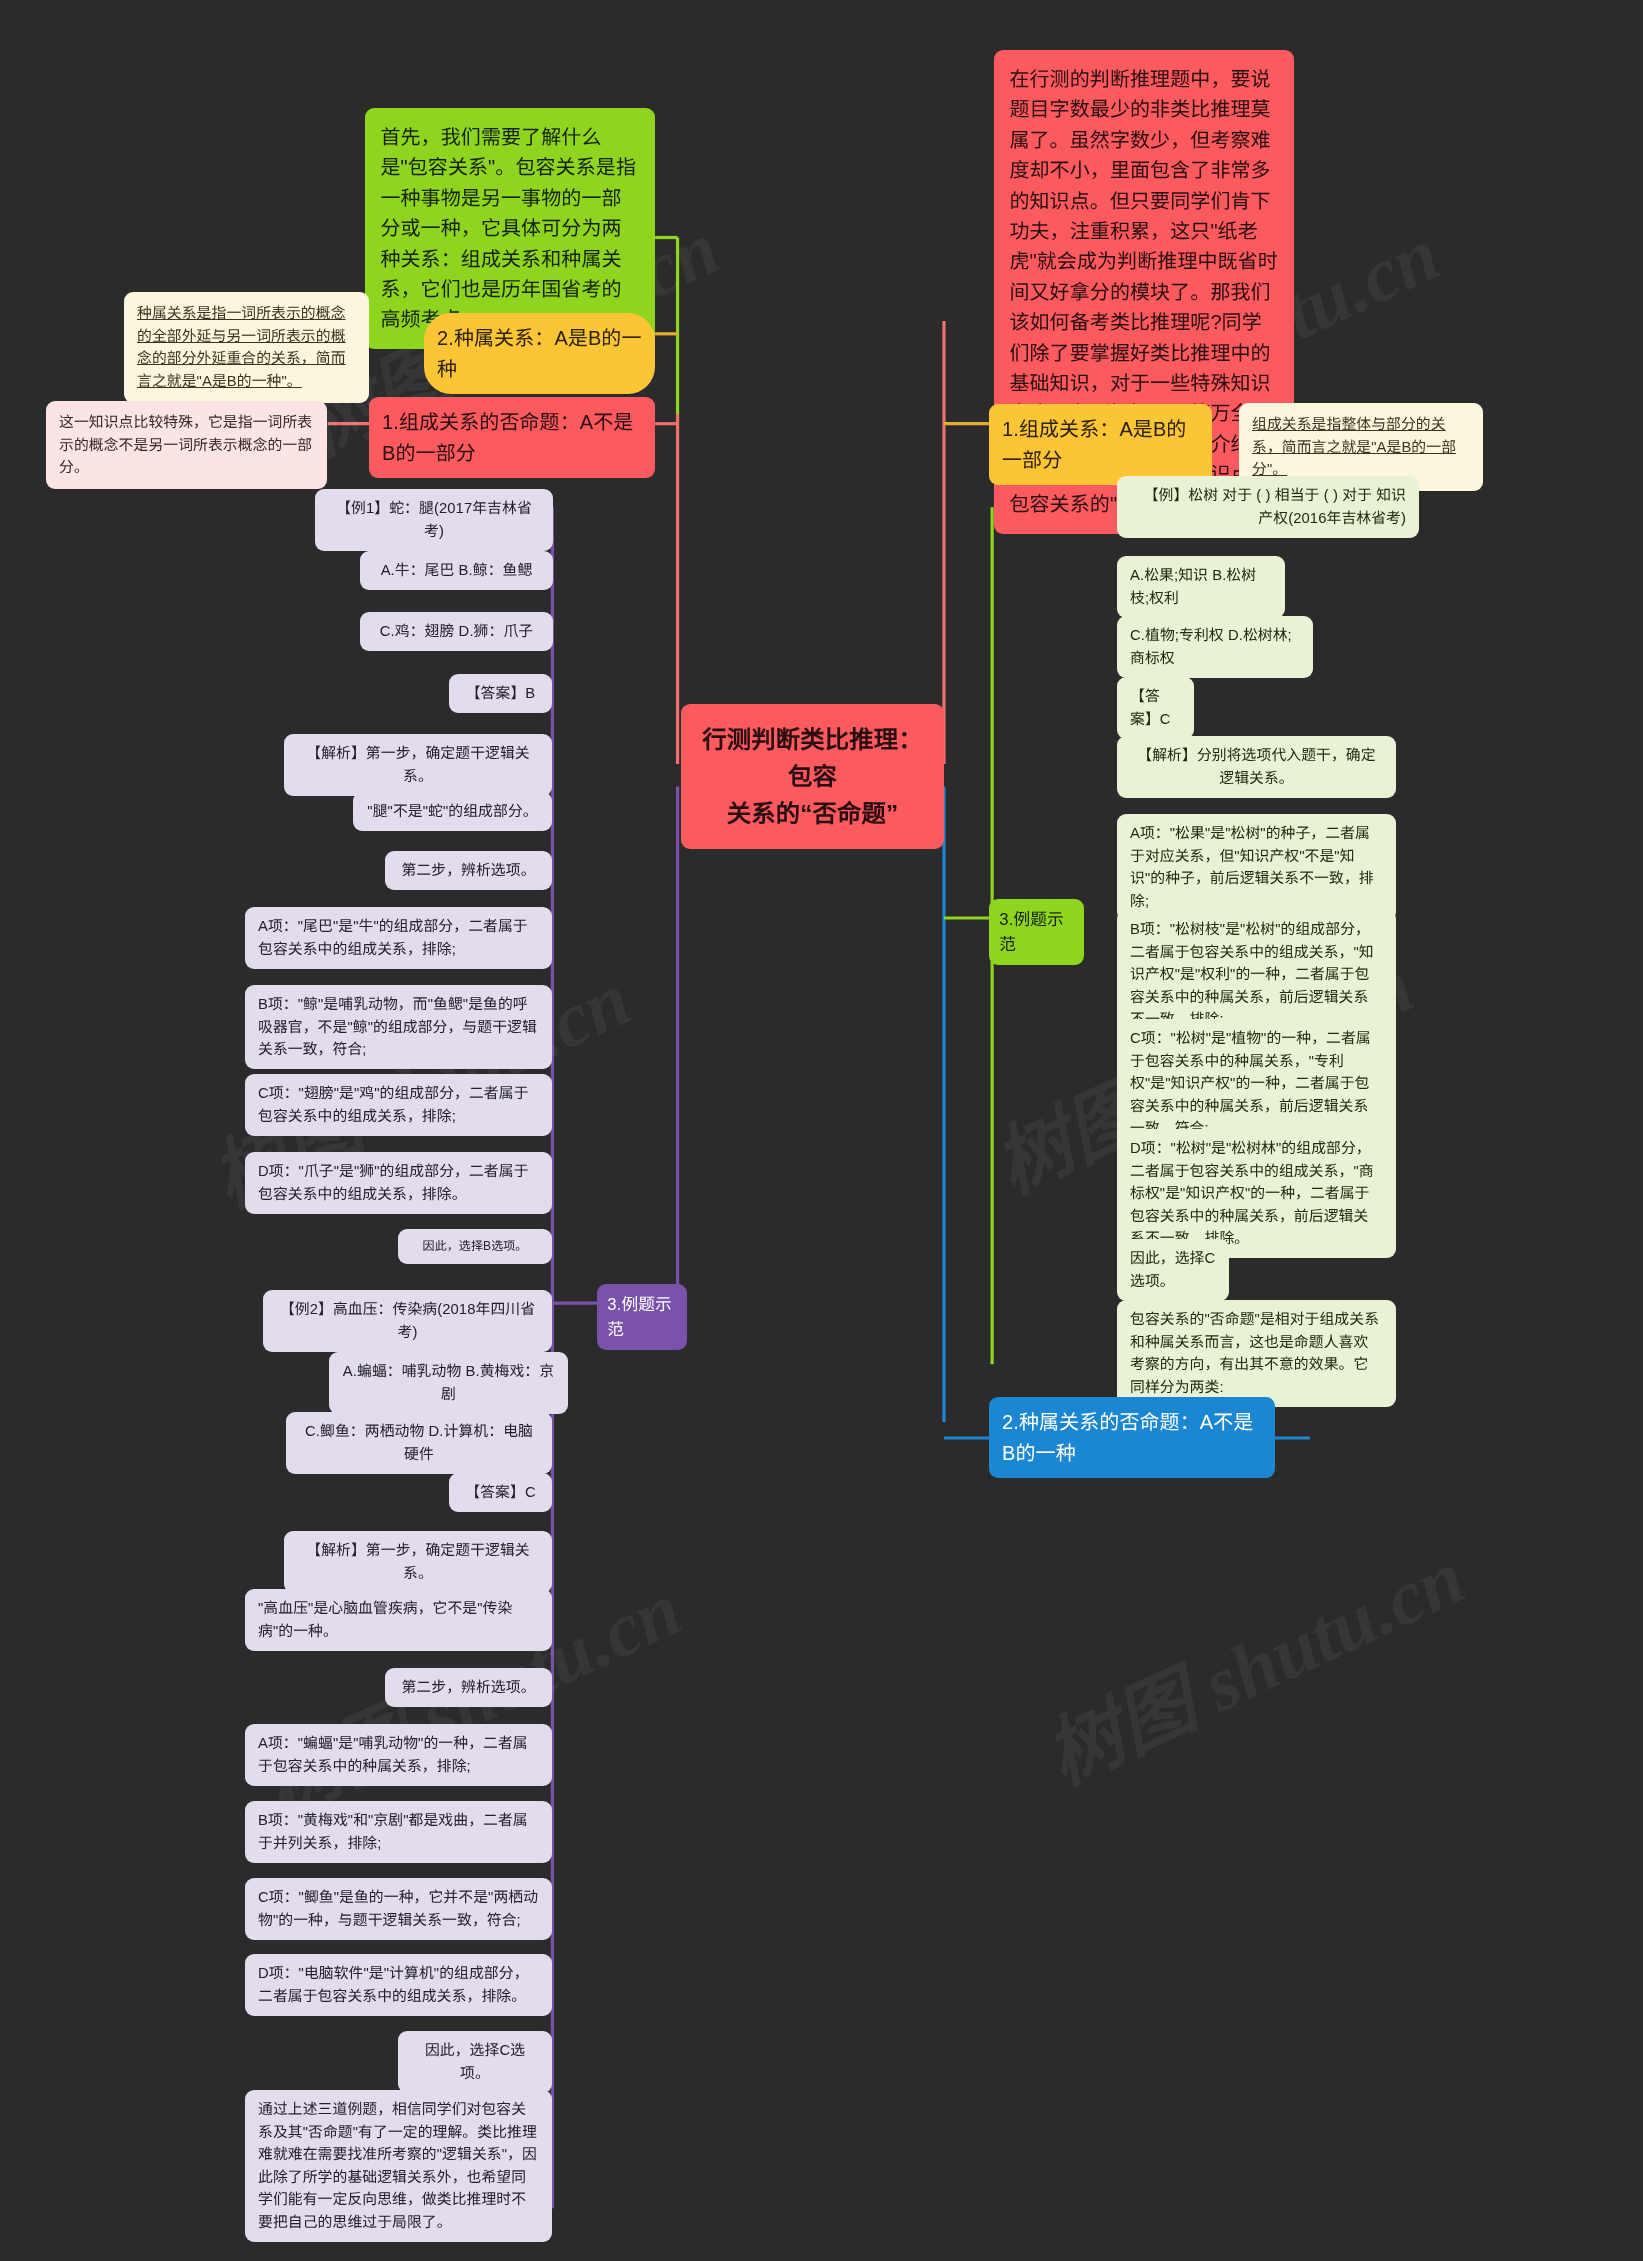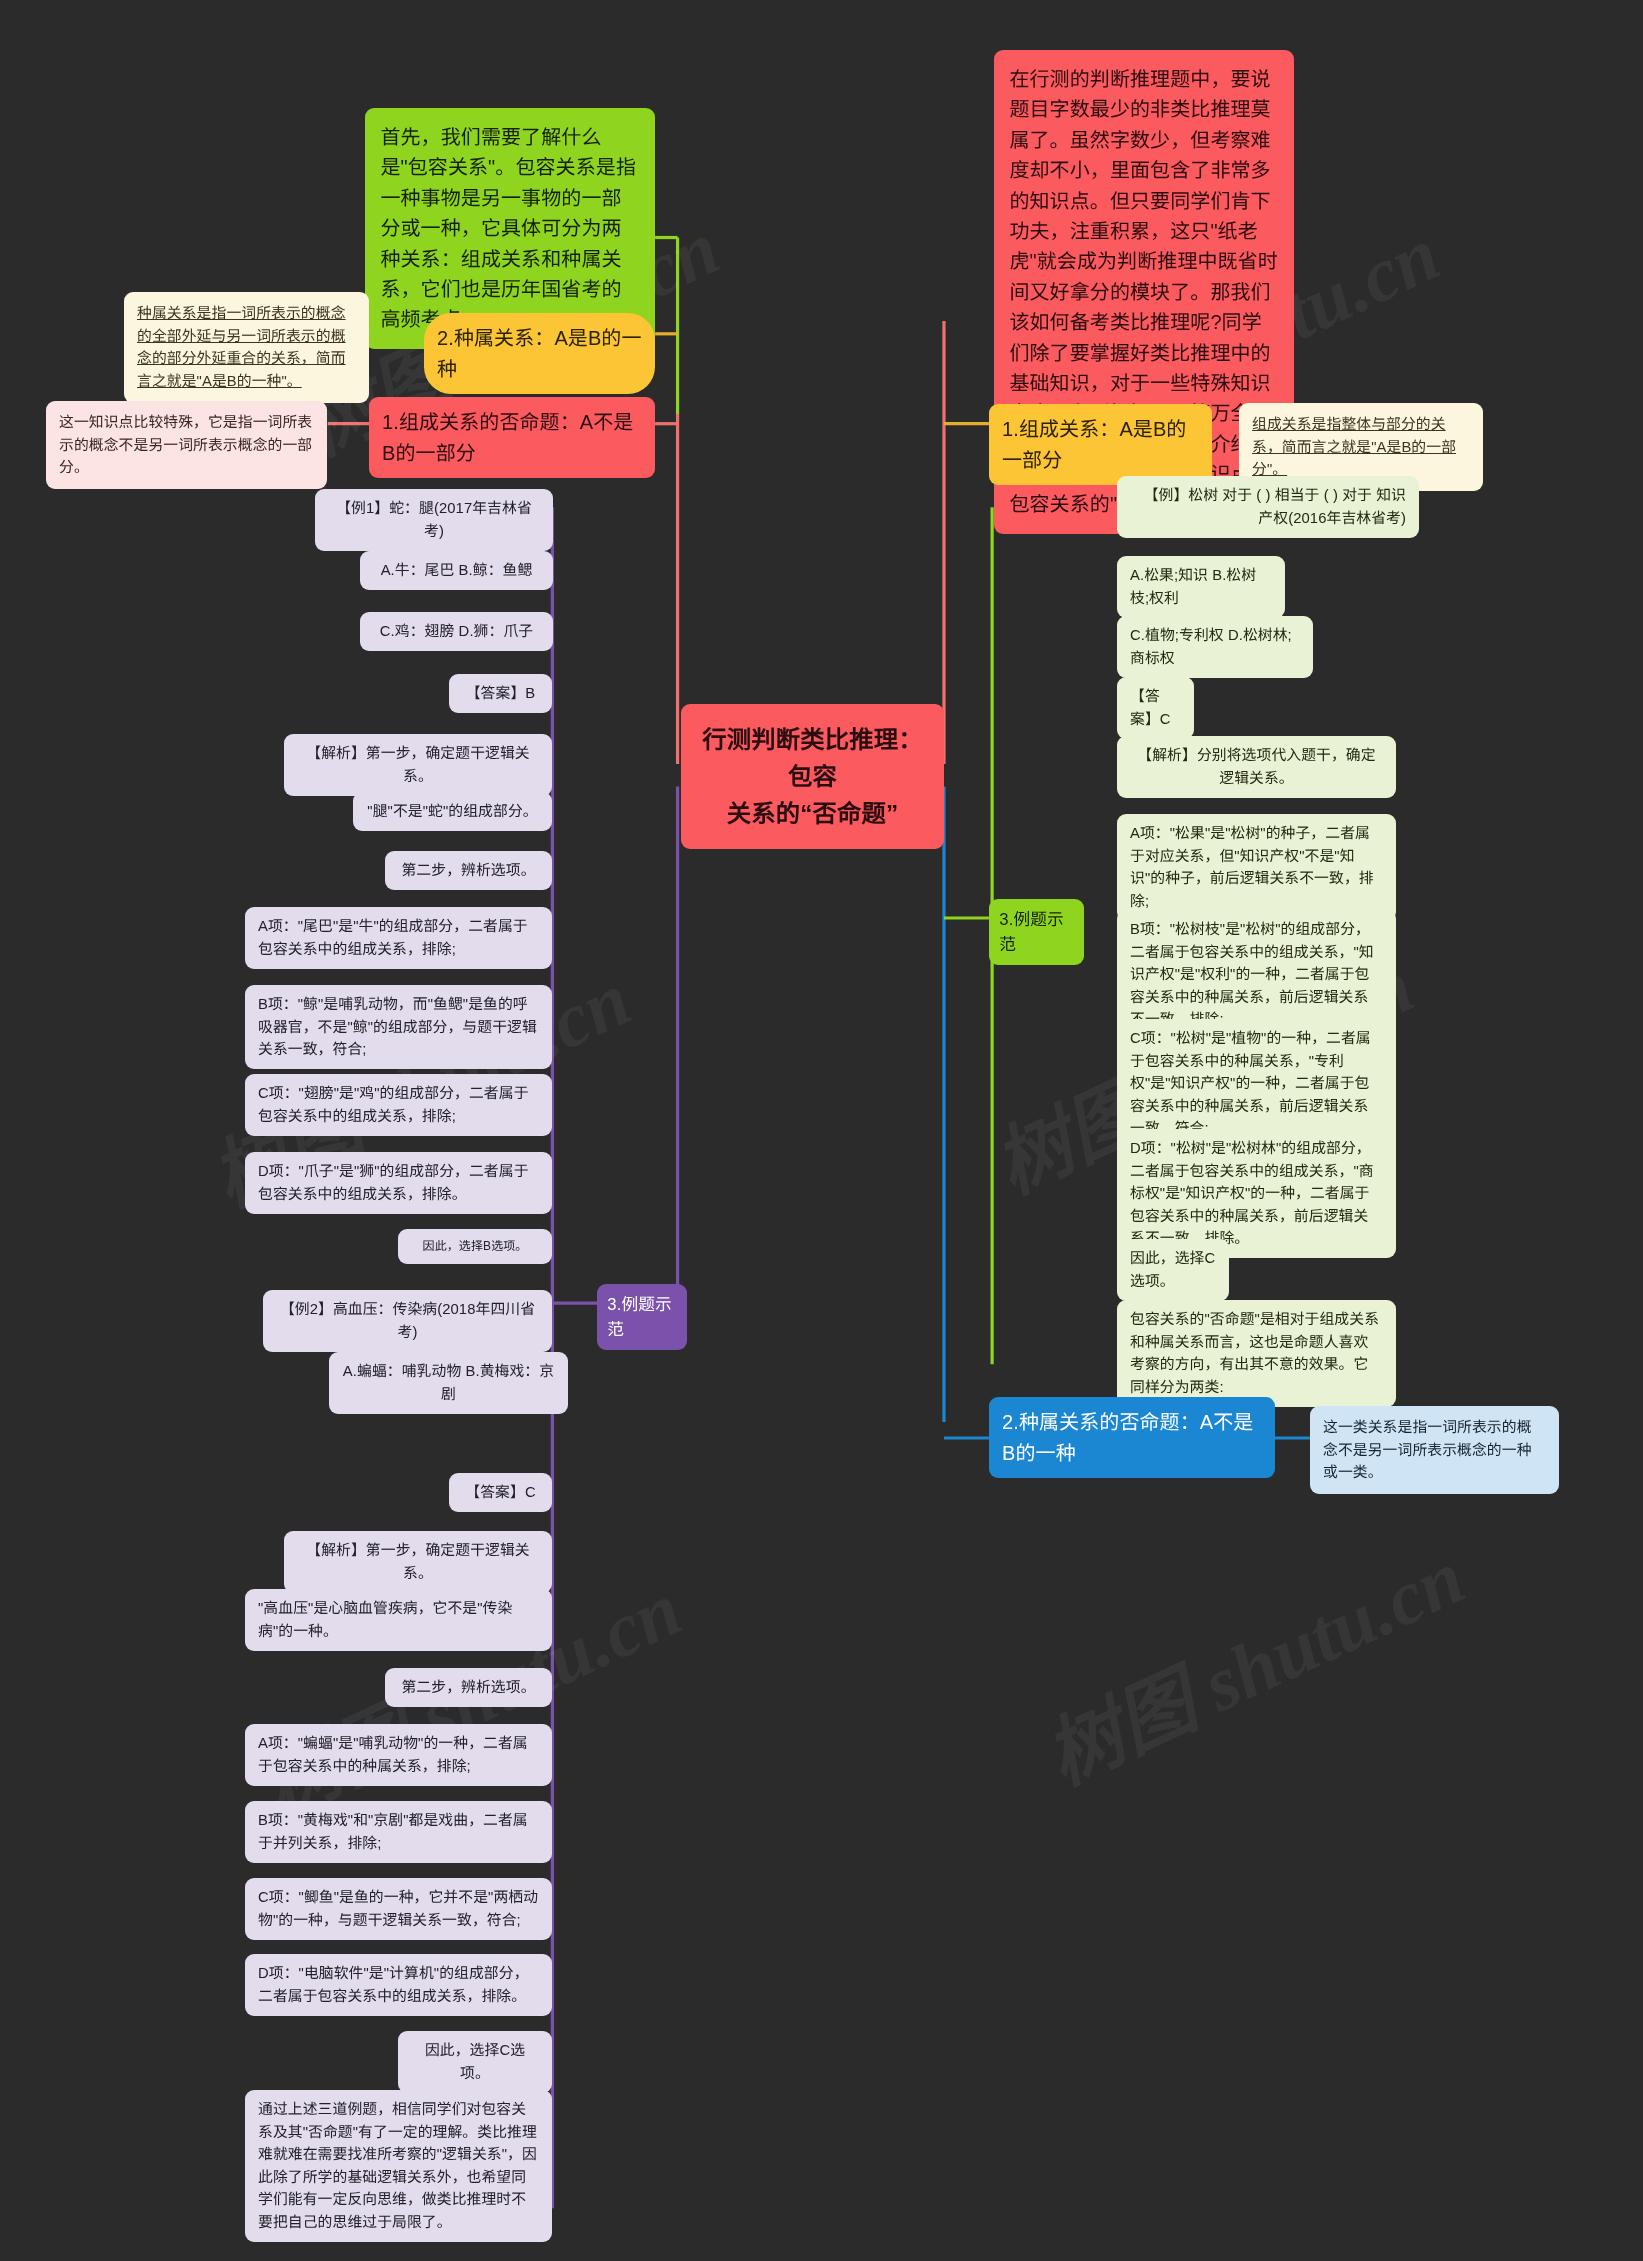--- a/index.html
+++ b/index.html
@@ -112,20 +112,21 @@
   <div class="node n-lavender" style="left:284px;top:734px;width:268px;padding:8.3px 13px;font-size:14.8px;text-align:center;">【解析】第一步，确定题干逻辑关系。</div>
   <div class="node n-lavender" style="left:353px;top:792px;width:199px;padding:8.3px 13px;font-size:14.8px;text-align:center;">"腿"不是"蛇"的组成部分。</div>
   <div class="node n-lavender" style="left:385px;top:851px;width:167px;padding:8.3px 13px;font-size:14.8px;text-align:center;">第二步，辨析选项。</div>
   <div class="node n-lavender" style="left:245px;top:907px;width:307px;padding:8.3px 13px;font-size:14.8px;">A项："尾巴"是"牛"的组成部分，二者属于包容关系中的组成关系，排除;</div>
   <div class="node n-lavender" style="left:245px;top:985px;width:307px;padding:8.3px 13px;font-size:14.8px;">B项："鲸"是哺乳动物，而"鱼鳃"是鱼的呼吸器官，不是"鲸"的组成部分，与题干逻辑关系一致，符合;</div>
   <div class="node n-lavender" style="left:245px;top:1074px;width:307px;padding:8.3px 13px;font-size:14.8px;">C项："翅膀"是"鸡"的组成部分，二者属于包容关系中的组成关系，排除;</div>
   <div class="node n-lavender" style="left:245px;top:1152px;width:307px;padding:8.3px 13px;font-size:14.8px;">D项："爪子"是"狮"的组成部分，二者属于包容关系中的组成关系，排除。</div>
   <div class="node n-lavender" style="left:398px;top:1229px;width:154px;padding:8.3px 13px;font-size:12px;text-align:center;">因此，选择B选项。</div>
   <div class="node n-lavender" style="left:263px;top:1290px;width:289px;padding:8.3px 13px;font-size:14.8px;text-align:center;">【例2】高血压：传染病(2018年四川省考)</div>
   <div class="node n-lavender" style="left:313px;top:1352px;width:239px;padding:8.3px 13px;font-size:14.8px;text-align:center;margin-left:16px;">A.蝙蝠：哺乳动物 B.黄梅戏：京剧</div>
+  <div class="node n-lavender" style="left:286px;top:1412px;width:266px;padding:8.3px 13px;font-size:14.8px;text-align:center;">C.鲫鱼：两栖动物 D.计算机：电脑硬件</div>
   <div class="node n-lavender" style="left:449px;top:1473px;width:103px;padding:8.3px 13px;font-size:14.8px;text-align:center;">【答案】C</div>
   <div class="node n-lavender" style="left:284px;top:1531px;width:268px;padding:8.3px 13px;font-size:14.8px;text-align:center;">【解析】第一步，确定题干逻辑关系。</div>
   <div class="node n-lavender" style="left:245px;top:1589px;width:307px;padding:8.3px 13px;font-size:14.8px;">"高血压"是心脑血管疾病，它不是"传染病"的一种。</div>
   <div class="node n-lavender" style="left:385px;top:1668px;width:167px;padding:8.3px 13px;font-size:14.8px;text-align:center;">第二步，辨析选项。</div>
   <div class="node n-lavender" style="left:245px;top:1724px;width:307px;padding:8.3px 13px;font-size:14.8px;">A项："蝙蝠"是"哺乳动物"的一种，二者属于包容关系中的种属关系，排除;</div>
   <div class="node n-lavender" style="left:245px;top:1801px;width:307px;padding:8.3px 13px;font-size:14.8px;">B项："黄梅戏"和"京剧"都是戏曲，二者属于并列关系，排除;</div>
   <div class="node n-lavender" style="left:245px;top:1878px;width:307px;padding:8.3px 13px;font-size:14.8px;">C项："鲫鱼"是鱼的一种，它并不是"两栖动物"的一种，与题干逻辑关系一致，符合;</div>
   <div class="node n-lavender" style="left:245px;top:1954px;width:307px;padding:8.3px 13px;font-size:14.8px;">D项："电脑软件"是"计算机"的组成部分，二者属于包容关系中的组成关系，排除。</div>
   <div class="node n-lavender" style="left:398px;top:2031px;width:154px;padding:8.3px 13px;font-size:14.8px;text-align:center;">因此，选择C选项。</div>
   <div class="node n-lavender" style="left:245px;top:2090px;width:307px;padding:8.3px 13px;font-size:14.8px;">通过上述三道例题，相信同学们对包容关系及其"否命题"有了一定的理解。类比推理难就难在需要找准所考察的"逻辑关系"，因此除了所学的基础逻辑关系外，也希望同学们能有一定反向思维，做类比推理时不要把自己的思维过于局限了。</div>
@@ -143,16 +144,15 @@
   <div class="node n-greenpale" style="left:1117px;top:736px;width:279px;padding:8.3px 13px;font-size:14.8px;text-align:center;">【解析】分别将选项代入题干，确定逻辑关系。</div>
   <div class="node n-greenpale" style="left:1117px;top:814px;width:279px;padding:8.3px 13px;font-size:14.8px;">A项："松果"是"松树"的种子，二者属于对应关系，但"知识产权"不是"知识"的种子，前后逻辑关系不一致，排除;</div>
   <div class="node n-greenpale" style="left:1117px;top:910px;width:279px;padding:8.3px 13px;font-size:14.8px;">B项："松树枝"是"松树"的组成部分，二者属于包容关系中的组成关系，"知识产权"是"权利"的一种，二者属于包容关系中的种属关系，前后逻辑关系不一致，排除;</div>
   <div class="node n-greenpale" style="left:1117px;top:1019px;width:279px;padding:8.3px 13px;font-size:14.8px;">C项："松树"是"植物"的一种，二者属于包容关系中的种属关系，"专利权"是"知识产权"的一种，二者属于包容关系中的种属关系，前后逻辑关系一致，符合;</div>
   <div class="node n-greenpale" style="left:1117px;top:1129px;width:279px;padding:8.3px 13px;font-size:14.8px;">D项："松树"是"松树林"的组成部分，二者属于包容关系中的组成关系，"商标权"是"知识产权"的一种，二者属于包容关系中的种属关系，前后逻辑关系不一致，排除。</div>
   <div class="node n-greenpale" style="left:1117px;top:1239px;width:112px;padding:8.3px 13px;font-size:14.8px;">因此，选择C选项。</div>
   <div class="node n-greenpale" style="left:1117px;top:1300px;width:279px;padding:8.3px 13px;font-size:14.8px;">包容关系的"否命题"是相对于组成关系和种属关系而言，这也是命题人喜欢考察的方向，有出其不意的效果。它同样分为两类:</div>
 
   <div class="node n-blue" style="left:989px;top:1397px;width:286px;padding:10.3px 13px;font-size:20px;">2.种属关系的否命题：A不是B的一种</div>
 
-  <div class="node n-bluepale" style="left:1310px;top:1406px;width:249px;padding:10.3px 13px;font-size:14.8px;">这一类关系是指一词所表示的概念不是另一词所表示概念的一种或一类。</div>
 
 </div>
 
 
 </body></html>

